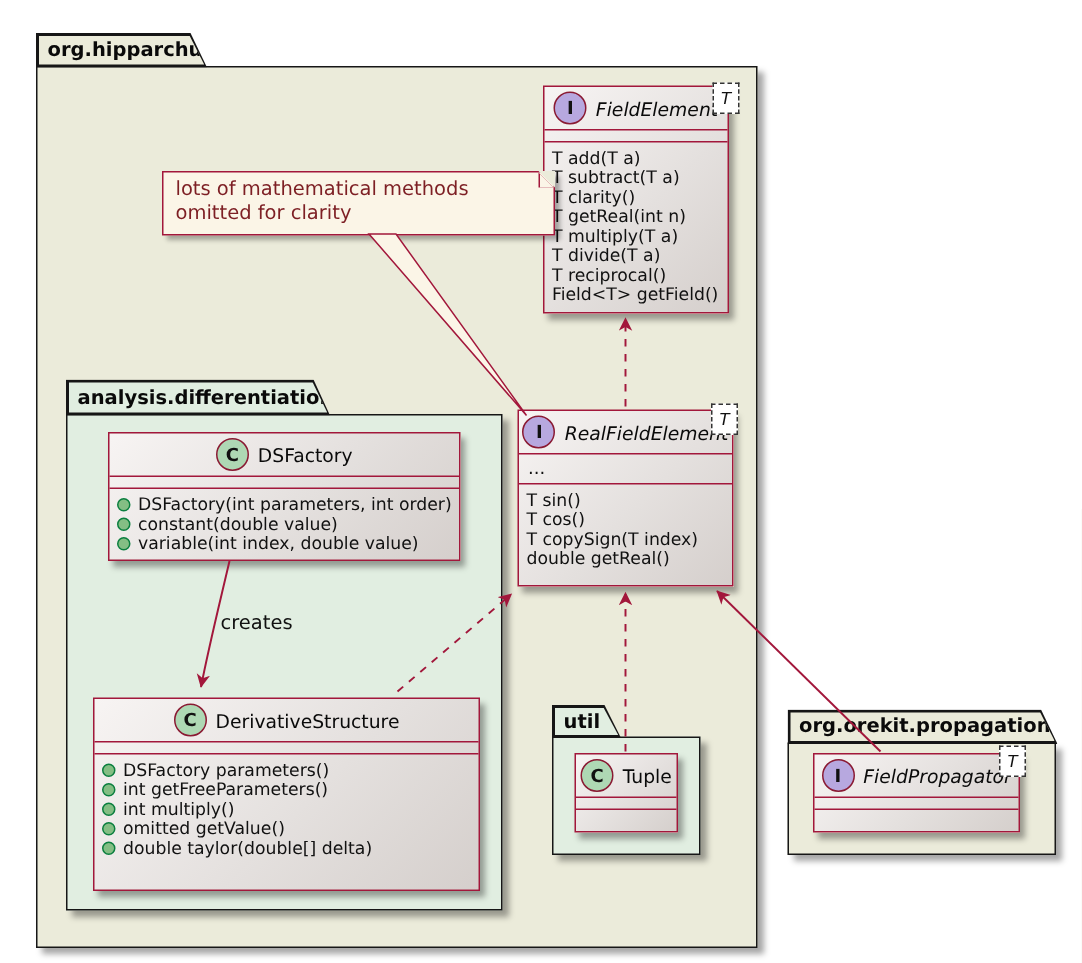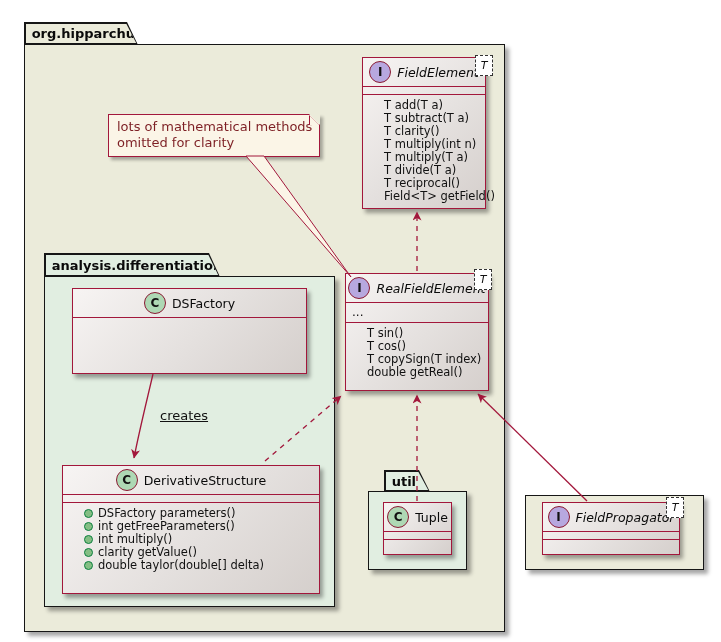--- a/index.html
+++ b/index.html
@@ -15,21 +15,21 @@
             clip-path:polygon(0 0,calc(100% - 10px) 0,100% 100%,0 100%);
             display:flex;align-items:center;padding-left:6px;
             font-weight:bold;font-size:13px;color:#0a0a0a;white-space:nowrap;}
   .beige{background:#EBEBDA;}
   .green{background:#E1EEE1;}
 
   #pkg-hipparchus-tab{left:24px;top:22px;width:114px;height:23px;}
   #pkg-hipparchus-body{left:24px;top:44px;width:479px;height:586px;}
   #pkg-diff-tab{left:44px;top:253px;width:176px;height:24px;}
   #pkg-diff-body{left:44px;top:276px;width:289px;height:329px;}
-  #pkg-util-tab{left:384px;top:470px;width:46px;height:22px;}
+  #pkg-util-tab{left:368px;top:470px;width:46px;height:22px;}
   #pkg-util-body{left:368px;top:491px;width:97px;height:77px;}
   #pkg-orekit-tab{left:525px;top:473px;width:180px;height:23px;}
   #pkg-orekit-body{left:525px;top:495px;width:177px;height:73px;}
 
   
   .uml-box{position:absolute;border:1.5px solid #A2173B;
            background:linear-gradient(135deg,#F7F4F3 0%,#E4E0DE 55%,#D5CFCC 100%);
            box-shadow:3px 4px 4px rgba(0,0,0,0.35);
            display:flex;flex-direction:column;z-index:4;}
   .uml-title{flex:0 0 auto;display:flex;align-items:center;justify-content:center;
@@ -37,21 +37,21 @@
   .uml-name{font-size:12.5px;color:#0a0a0a;white-space:nowrap;}
   .uml-name.it{font-style:italic;}
   .circ{width:20px;height:20px;border-radius:50%;border:1.5px solid #8A1A33;
         display:flex;align-items:center;justify-content:center;
         font-weight:bold;font-size:12px;color:#111;flex:0 0 auto;}
   .circ.i{background:#B7A8DF;}
   .circ.c{background:#AED8B4;}
   .attrs-empty{flex:0 0 auto;height:7px;border-top:1px solid #A2173B;}
   .ellipsis-row{flex:0 0 auto;border-top:1px solid #A2173B;
                 font-size:12px;color:#111;padding:2px 6px 3px 6px;}
-  .methods{flex:1 1 auto;border-top:1px solid #A2173B;padding:4px 5px 3px 21px;
+  .methods{flex:1 1 auto;border-top:1px solid #A2173B;padding:4px 5px 3px 5px;
            display:flex;flex-direction:column;justify-content:flex-start;}
   .method-row{display:flex;align-items:center;gap:5px;line-height:13px;
               font-size:11.5px;color:#111;white-space:nowrap;}
   .dot{width:7px;height:7px;border-radius:50%;background:#84BE84;
        border:1px solid #0B7F3F;flex:0 0 auto;}
 
   #box-fieldelement{left:362px;top:57px;width:122px;height:150px;}
   #box-realfieldelement{left:345px;top:273px;width:142px;height:116px;}
   #box-dsfactory{left:72px;top:288px;width:233px;height:84px;}
   #box-derivativestructure{left:62px;top:465px;width:256px;height:127px;}
@@ -60,35 +60,35 @@
 
   
   .gen-box{position:absolute;width:16px;height:19px;background:#ffffff;
            border:1px dashed #333;display:flex;align-items:center;justify-content:center;
            font-size:11px;font-style:italic;color:#111;z-index:6;}
   #gen-fieldelement{left:475px;top:55px;}
   #gen-realfieldelement{left:474px;top:269px;}
   #gen-fieldpropagator{left:666px;top:497px;}
 
   
-  .note{position:absolute;left:108px;top:114px;width:212px;height:43px;
+  .note{position:absolute;left:108px;top:114px;width:262px;height:43px;
         background:#FBF5E7;border:1px solid #A2173B;
         box-shadow:3px 3px 3px rgba(0,0,0,0.3);z-index:5;
         padding:4px 8px;box-sizing:border-box;}
   .note-line{font-size:13px;line-height:16px;color:#7D1F24;white-space:nowrap;}
   .note-fold-bg{position:absolute;top:-1px;right:-1px;width:0;height:0;
         border-top:11px solid #EBEBDA;border-left:11px solid transparent;}
   .note-fold-line{position:absolute;top:0;right:0;width:0;height:0;
         border-bottom:10px solid #A2173B;border-right:10px solid transparent;
         filter:none;opacity:1;}
   .note-fold-inner{position:absolute;top:1px;right:0;width:0;height:0;
         border-bottom:9px solid #FBF5E7;border-right:9px solid transparent;}
 
   
-  .edge-label{position:absolute;left:160px;top:408px;font-size:13px;color:#111;z-index:6;text-decoration:underline;}
+  .edge-label{position:absolute;left:147px;top:408px;font-size:13px;color:#111;z-index:6;}
 
   
   #edges{position:absolute;left:0;top:0;width:721px;height:642px;
          z-index:7;pointer-events:none;}
 </style>
 </head>
 <body>
 
 <div id="canvas">
 
@@ -101,20 +101,23 @@
   <div class="pkg-tab-outer" id="pkg-diff-tab">
     <div class="pkg-tab-inner green">analysis.differentiation</div>
   </div>
 
   <div class="pkg-body green" id="pkg-util-body"></div>
   <div class="pkg-tab-outer" id="pkg-util-tab">
     <div class="pkg-tab-inner green">util</div>
   </div>
 
   <div class="pkg-body beige" id="pkg-orekit-body"></div>
+  <div class="pkg-tab-outer" id="pkg-orekit-tab">
+    <div class="pkg-tab-inner beige">org.orekit.propagation</div>
+  </div>
 
   <div class="note">
     <div class="note-line">lots of mathematical methods</div>
     <div class="note-line">omitted for clarity</div>
     <div class="note-fold-bg"></div>
     <div class="note-fold-line"></div>
     <div class="note-fold-inner"></div>
   </div>
 
   <div class="uml-box" id="box-fieldelement">
@@ -127,21 +130,21 @@
         <div class="method-row">
           <span>T add(T a)</span>
         </div>
         <div class="method-row">
           <span>T subtract(T a)</span>
         </div>
         <div class="method-row">
           <span>T clarity()</span>
         </div>
         <div class="method-row">
-          <span>T multiply(int n)</span>
+          <span>T getReal(int n)</span>
         </div>
         <div class="method-row">
           <span>T multiply(T a)</span>
         </div>
         <div class="method-row">
           <span>T divide(T a)</span>
         </div>
         <div class="method-row">
           <span>T reciprocal()</span>
         </div>
@@ -174,20 +177,34 @@
       </div>
   </div>
   <div class="gen-box" id="gen-realfieldelement">T</div>
 
   <div class="uml-box" id="box-dsfactory">
     <div class="uml-title">
       <span class="circ c">C</span>
       <span class="uml-name">DSFactory</span>
     </div>
     <div class="attrs-empty"></div>
+    <div class="methods">
+        <div class="method-row">
+          <span class="dot"></span>
+          <span>DSFactory(int parameters, int order)</span>
+        </div>
+        <div class="method-row">
+          <span class="dot"></span>
+          <span>constant(double value)</span>
+        </div>
+        <div class="method-row">
+          <span class="dot"></span>
+          <span>variable(int index, double value)</span>
+        </div>
+      </div>
   </div>
 
   <div class="uml-box" id="box-derivativestructure">
     <div class="uml-title">
       <span class="circ c">C</span>
       <span class="uml-name">DerivativeStructure</span>
     </div>
     <div class="attrs-empty"></div>
     <div class="methods">
         <div class="method-row">
@@ -197,21 +214,21 @@
         <div class="method-row">
           <span class="dot"></span>
           <span>int getFreeParameters()</span>
         </div>
         <div class="method-row">
           <span class="dot"></span>
           <span>int multiply()</span>
         </div>
         <div class="method-row">
           <span class="dot"></span>
-          <span>clarity getValue()</span>
+          <span>omitted getValue()</span>
         </div>
         <div class="method-row">
           <span class="dot"></span>
           <span>double taylor(double[] delta)</span>
         </div>
       </div>
   </div>
 
   <div class="uml-box" id="box-tuple">
     <div class="uml-title">

